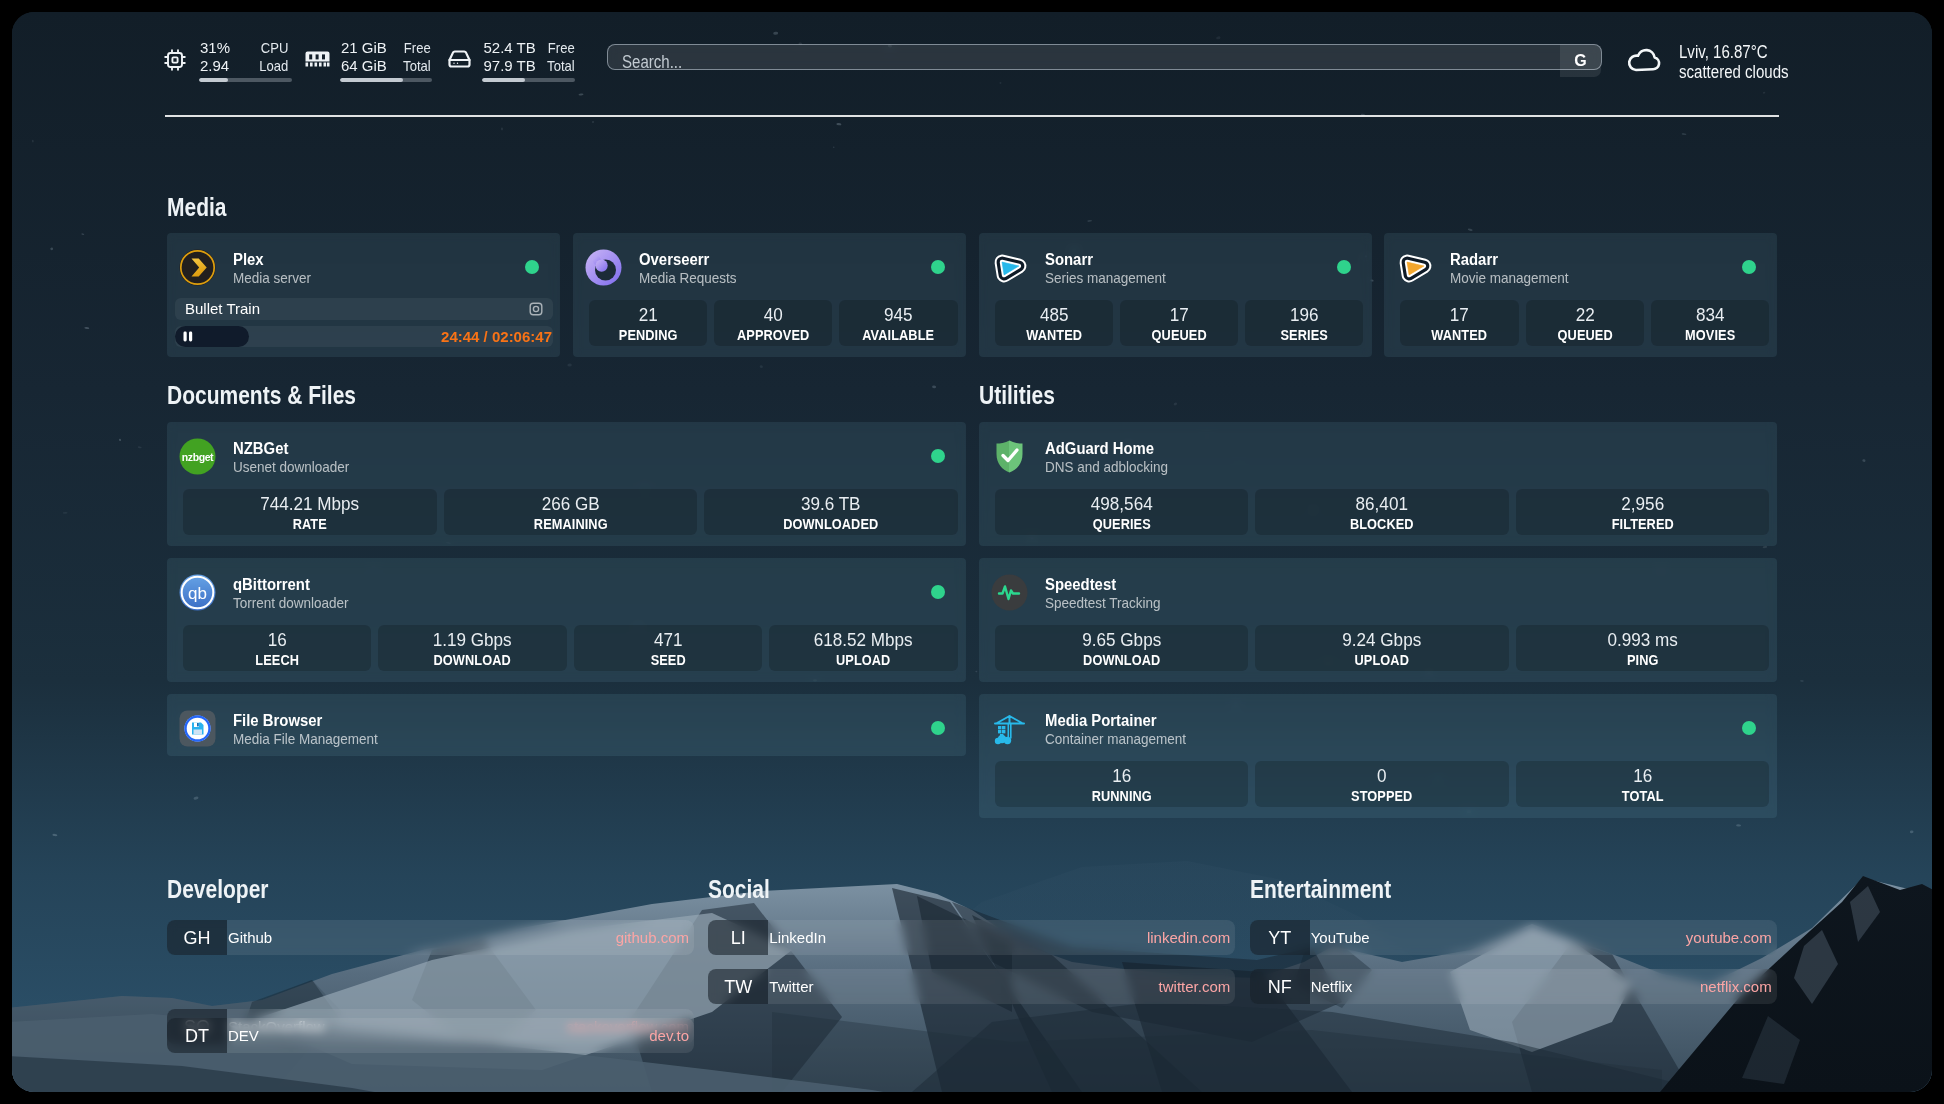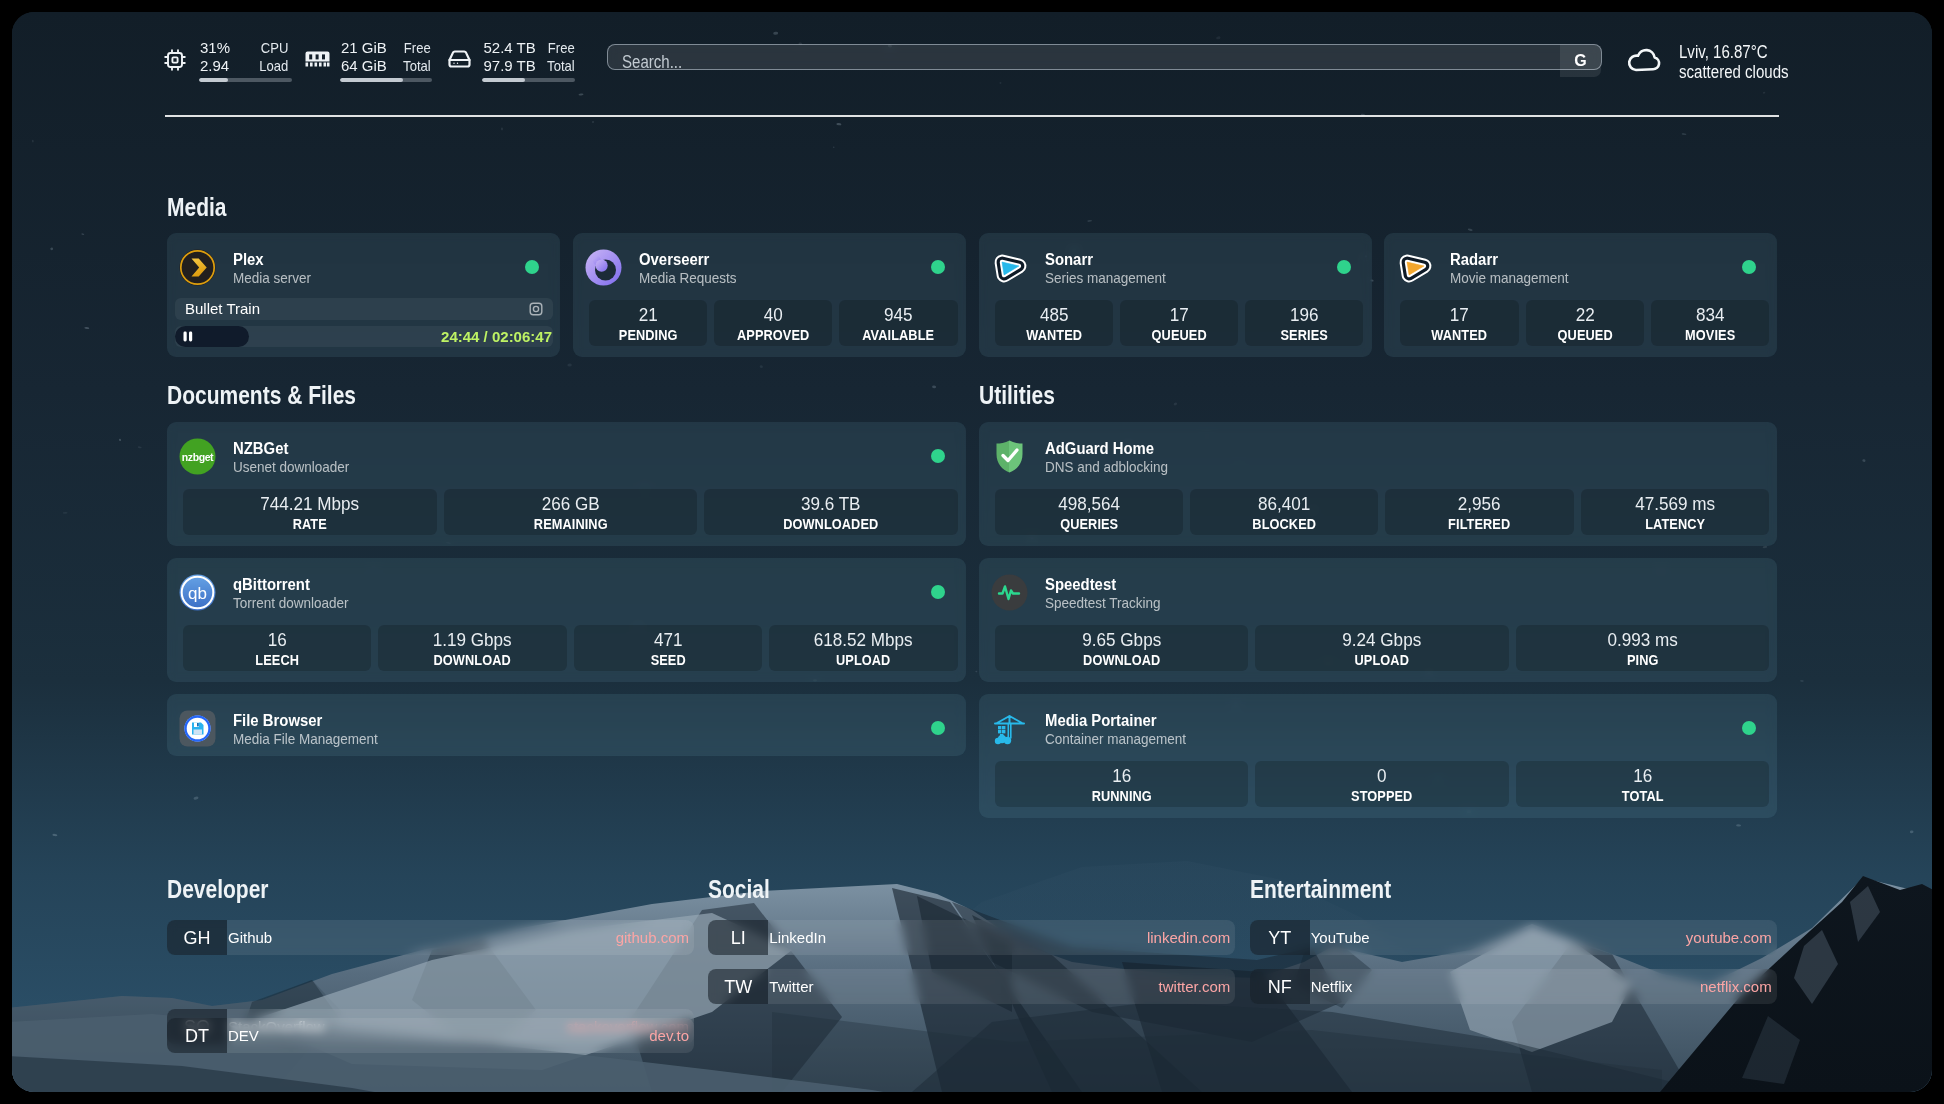--- a/index.html
+++ b/index.html
@@ -25,37 +25,37 @@
   background:rgba(255,255,255,0.09); border-radius:0 7px 7px 0;
   color:#fff; font-size:16px; font-weight:bold; text-align:center; line-height:32px; }
 
 .weather-txt { position:absolute; left:1666.5px; top:29.5px; font-size:17.5px; line-height:20.5px; color:#f4f7f9; white-space:nowrap; transform:scaleX(0.86); transform-origin:0 0; }
 
 .topline { position:absolute; left:153px; top:103px; width:1614px; height:2px; background:rgba(255,255,255,0.87); }
 
 
 .h2 { position:absolute; font-size:25px; line-height:30px; font-weight:bold; color:#eef3f6; transform:scaleX(0.84); transform-origin:0 0; white-space:nowrap; }
 
-.card { position:absolute; background:rgba(150,228,255,0.09); border-radius:9px; }
+.card { position:absolute; background:rgba(150,228,255,0.09); border-radius:4px; }
 .card .icon { position:absolute; left:12px; top:16px; width:37px; height:37px; }
 .card .t1 { position:absolute; left:66px; top:17px; font-size:16px; line-height:20px; font-weight:bold; color:#fff; transform:scaleX(0.93); transform-origin:0 0; white-space:nowrap; }
 .card .t2 { position:absolute; left:66px; top:35.5px; font-size:15px; line-height:17px; color:rgba(255,255,255,0.68); transform:scaleX(0.9); transform-origin:0 0; white-space:nowrap; }
 .dot { position:absolute; right:21px; top:27px; width:14px; height:14px; border-radius:50%; background:#2fd38c; }
 .stats { position:absolute; left:16px; right:8px; top:67px; height:46px; display:flex; gap:7px; }
 .stat { flex:1; background:rgba(0,0,0,0.18); border-radius:6px; text-align:center; padding-top:4px; }
 .stat .n { font-size:19px; line-height:22px; color:#e9eef2; transform:scaleX(0.9); }
 .stat .l { font-size:14.5px; line-height:15px; font-weight:bold; color:#fff; margin-top:2px; letter-spacing:0.1px; transform:scaleX(0.88); }
 
 
 .prow { position:absolute; left:8px; right:7px; background:rgba(255,255,255,0.055); border-radius:6px; }
 .prow1 { top:65px; height:22px; }
 .prow2 { top:93px; height:21px; }
 .prow1 .name { position:absolute; left:10px; top:2px; font-size:15px; color:#fff; }
 .pill { position:absolute; left:0; top:0; width:74px; height:21px; border-radius:11px; background:#101b2b; }
-.ptime { position:absolute; right:1px; top:2px; font-size:15px; font-weight:bold; color:#bef264; }
+.ptime { position:absolute; right:1px; top:2px; font-size:15px; font-weight:bold; color:#f97316; }
 
 
 .bm { position:absolute; width:527px; height:35px; border-radius:8px; overflow:hidden;
   background:rgba(255,255,255,0.085); }
 .bm .ab { position:absolute; left:0; top:0; width:60px; height:35px; background:rgba(10,18,28,0.55);
   color:#fff; font-size:18px; text-align:center; line-height:36px; }
 .bm .nm { position:absolute; left:61px; top:8.5px; font-size:15px; color:#fff; }
 .bm .url { position:absolute; right:5px; top:8.5px; font-size:15px; color:#fca5a5; }
 .blur { backdrop-filter: blur(5px); }
 </style>
@@ -459,24 +459,20 @@
           <div class="l">QUERIES</div>
         </div>
     <div class="stat">
           <div class="n">86,401</div>
           <div class="l">BLOCKED</div>
         </div>
     <div class="stat">
           <div class="n">2,956</div>
           <div class="l">FILTERED</div>
         </div>
-    <div class="stat">
-          <div class="n">47.569 ms</div>
-          <div class="l">LATENCY</div>
-        </div>
   </div>
 </div>
 
 <div class="card blur" style="left:966.5px;top:546px;width:798.5px;height:124px;">
   <svg class="icon" viewBox="0 0 37 37">
     <circle cx="18.5" cy="18.5" r="18" fill="#3a3c3e"></circle>
     <polyline points="8,19.5 11.5,19.5 14,12.5 17.5,25 20,16.5 22,19.5 28,19.5" fill="none" stroke="#2bd88f" stroke-width="2.4" stroke-linecap="round" stroke-linejoin="round"></polyline>
   </svg>
   <div class="t1">Speedtest</div>
       <div class="t2">Speedtest Tracking</div>

